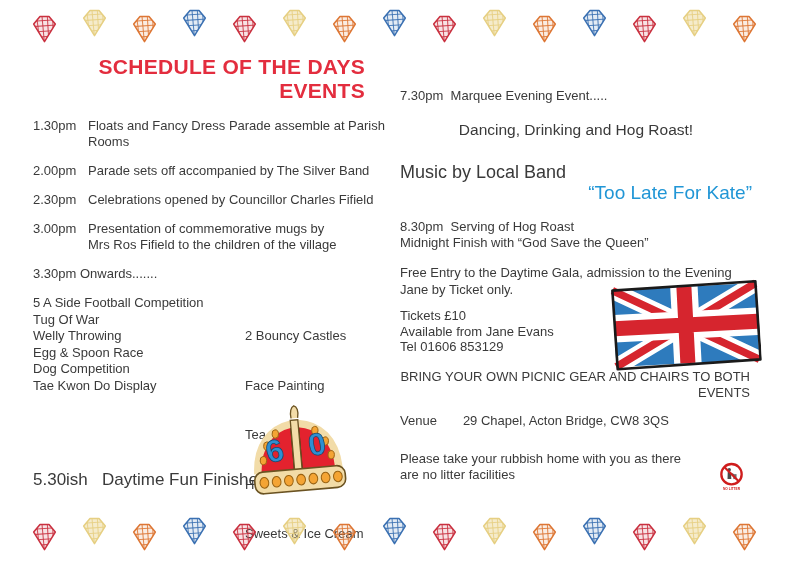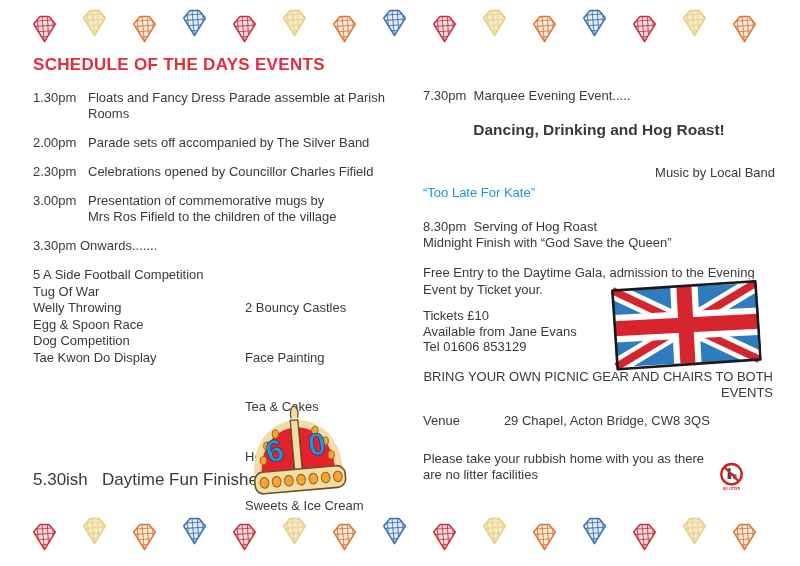--- a/index.html
+++ b/index.html
@@ -9,44 +9,44 @@
   }
   
   .diamond-row{position:absolute;left:31px;display:flex;gap:23px;}
   .diamond-row.top{top:8px;}
   .diamond-row.bottom{top:516px;}
   .diamond-row svg:nth-child(odd){margin-top:6px;}
 
   
   .left-col{position:absolute;left:33px;top:55px;width:368px;font-size:13px;}
   .sched-title{
-    width:332px;text-align:left;color:var(--title-red,#e32d3e);
-    font-size:17px;font-weight:bold;letter-spacing:.3px;margin-bottom:15px;
+    width:332px;text-align:right;color:var(--title-red,#e32d3e);
+    font-size:21px;font-weight:bold;letter-spacing:.3px;margin-bottom:15px;
   }
   .sched-item{display:flex;margin-bottom:13px;line-height:16px;}
   .sched-time{width:55px;flex:none;}
   .sched-desc{width:300px;white-space:pre-wrap;}
   .onwards{margin-top:2px;white-space:pre-wrap;}
   .activities{display:flex;margin-top:14px;line-height:16.5px;}
   .activities ul{list-style:none;margin:0;padding:0;}
   .act-col1{width:212px;}
   .act-col2{width:125px;white-space:pre-wrap;}
   .finish-line{position:absolute;left:33px;top:470px;font-size:17px;white-space:pre-wrap;}
 
   
-  .right-col{position:absolute;left:423px;top:88px;width:352px;font-size:13px;line-height:16px;}
+  .right-col{position:absolute;left:400px;top:88px;width:352px;font-size:13px;line-height:16px;}
   .r-line{white-space:pre-wrap;}
-  .headline{margin-top:16px;text-align:center;font-size:15.5px;line-height:20px;font-weight:bold;}
-  .band-name{margin-top:22px;text-align:right;font-size:13px;line-height:21px;}
-  .band-kate{text-align:left;font-size:13px;line-height:20px;color:var(--band-blue,#2196d6);}
+  .headline{margin-top:16px;text-align:center;font-size:15.5px;line-height:20px;}
+  .band-name{margin-top:22px;text-align:left;font-size:18px;line-height:21px;}
+  .band-kate{text-align:right;font-size:19px;line-height:20px;color:var(--band-blue,#2196d6);}
   .hog{margin-top:16px;}
   .entry{margin-top:14px;width:340px;line-height:16.5px;white-space:pre-wrap;}
   .tickets{margin-top:10px;line-height:15.5px;}
   .picnic{margin-top:14px;width:350px;line-height:16.5px;white-space:pre-wrap;text-align:right;}
-  .venue{margin-top:11px;display:flex;gap:44px;}
+  .venue{margin-top:11px;display:flex;gap:26px;}
   .rubbish{margin-top:22px;width:300px;line-height:16.5px;white-space:pre-wrap;}
 
   
   .crown{position:absolute;left:246px;top:402px;}
   .flag{position:absolute;left:612px;top:282px;transform:rotate(-3deg);}
   .no-litter{position:absolute;left:718px;top:461px;}
 </style>
 </head>
 <body>
 
@@ -446,21 +446,21 @@
   </div>
 
   <div class="right-col">
     <div class="r-line">7.30pm  Marquee Evening Event.....</div>
     <div class="headline">Dancing, Drinking and Hog Roast!</div>
     <div class="band-name">Music by Local Band</div>
     <div class="band-kate">“Too Late For Kate”</div>
     <div class="r-line hog">8.30pm  Serving of Hog Roast</div>
     <div class="r-line">Midnight Finish with “God Save the Queen”</div>
     <div class="entry">Free Entry to the Daytime Gala, admission to the Evening
-Event by Ticket your.</div>
+Jane by Ticket only.</div>
     <div class="tickets">
       <div class="r-line">Tickets £10</div>
       <div class="r-line">Available from Jane Evans</div>
       <div class="r-line">Tel 01606 853129</div>
     </div>
     <div class="picnic">BRING YOUR OWN PICNIC GEAR AND CHAIRS TO BOTH
 EVENTS</div>
     <div class="venue">
       <span>Venue</span>
       <span>29 Chapel, Acton Bridge, CW8 3QS</span>

